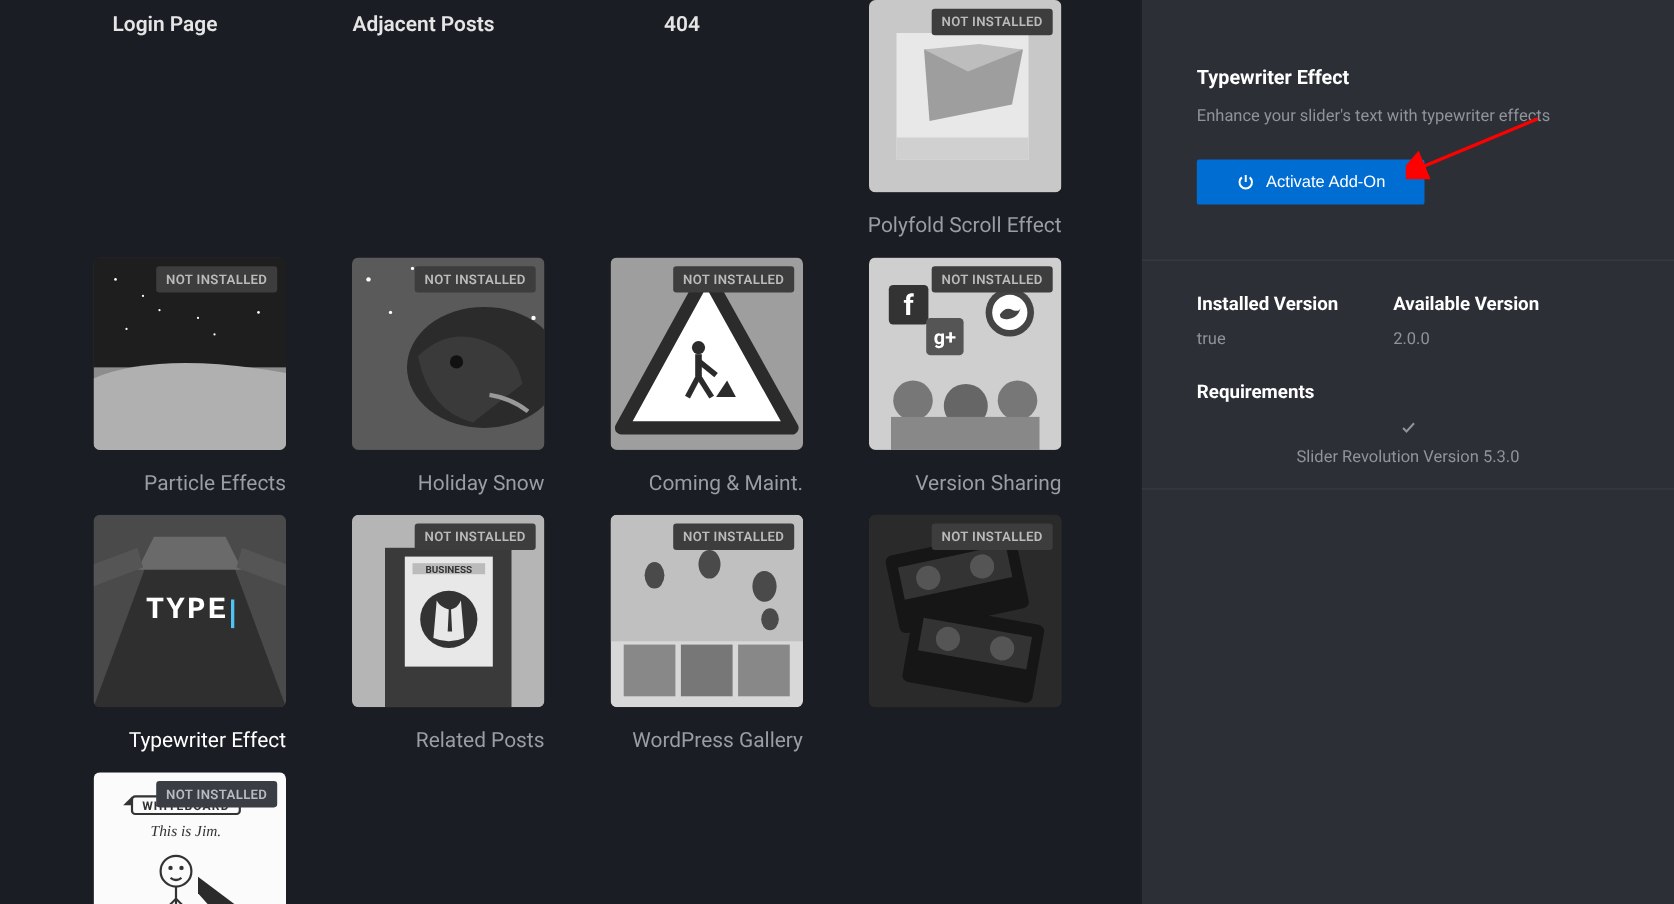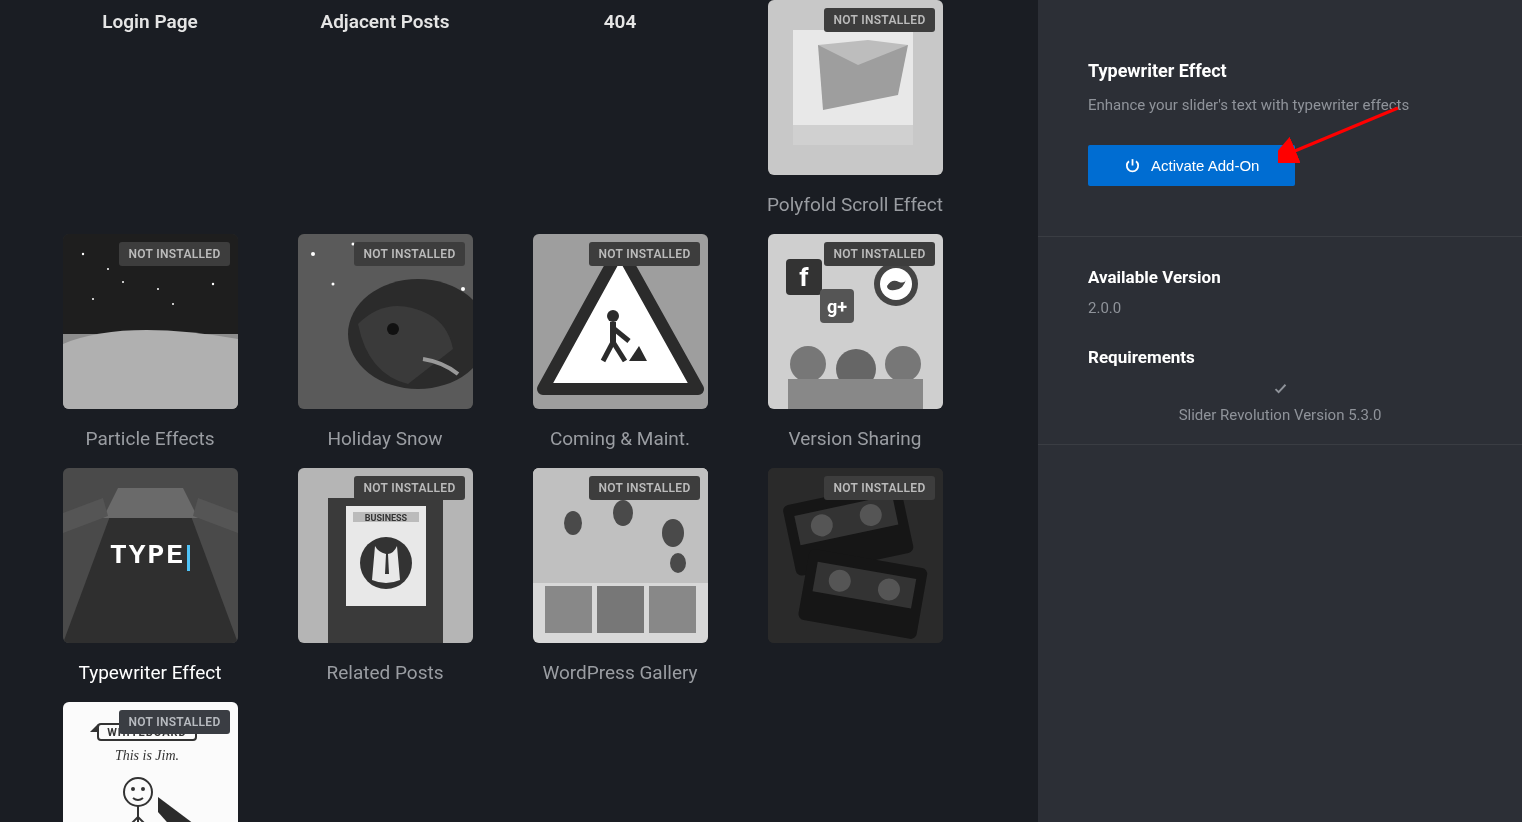--- a/index.html
+++ b/index.html
@@ -25,21 +25,21 @@
     .addon-title-only {
       text-align: center;
       color: #e5e5e5;
       font-size: 19px;
       font-weight: 600;
       padding: 10px 0 15px 0;
     }
     .addon-card {
       display: flex;
       flex-direction: column;
-      align-items: center;
+      align-items: flex-end;
     }
     .addon-thumb {
       position: relative;
       width: 175px;
       height: 175px;
       background: #2a2d33;
       border-radius: 6px;
       overflow: hidden;
       display: flex;
       align-items: center;
@@ -344,20 +344,24 @@
           <marker id="ah" markerWidth="10" markerHeight="10" refX="2" refY="5" orient="auto">
         <polygon points="0,0 10,5 0,10" fill="#ff0000"></polygon>
           </marker>
         </defs>
       <line x1="120" y1="5" x2="12" y2="50" stroke="#ff0000" stroke-width="3" marker-end="url(#ah)"></line>
     </svg>
   </div>
   <hr class="divider">
   <div class="ver-row">
     <div>
+      <div class="ver-col-label">Installed Version</div>
+      <div class="ver-col-val">true</div>
+    </div>
+    <div>
       <div class="ver-col-label">Available Version</div>
       <div class="ver-col-val">2.0.0</div>
     </div>
   </div>
   <div class="req-title">Requirements</div>
   <div class="req-item">
     <svg viewBox="0 0 24 24" fill="none" stroke="#8f939a" stroke-width="3">
       <polyline points="4,13 9,18 20,6"></polyline>
     </svg>
     <span>Slider Revolution Version 5.3.0</span>

